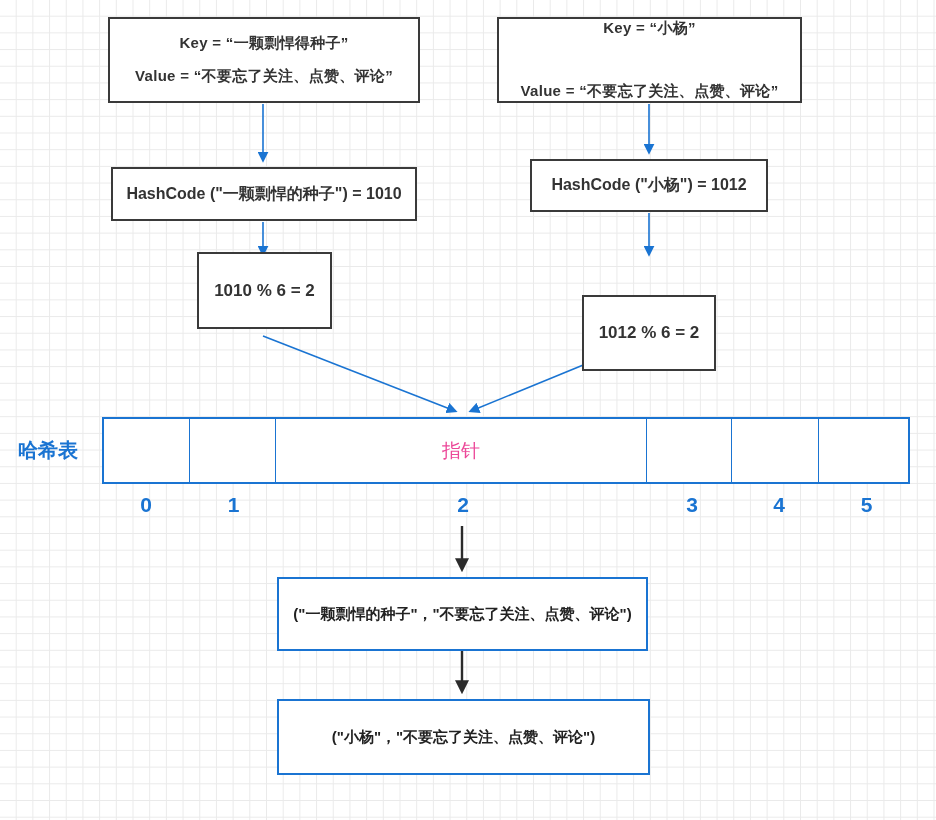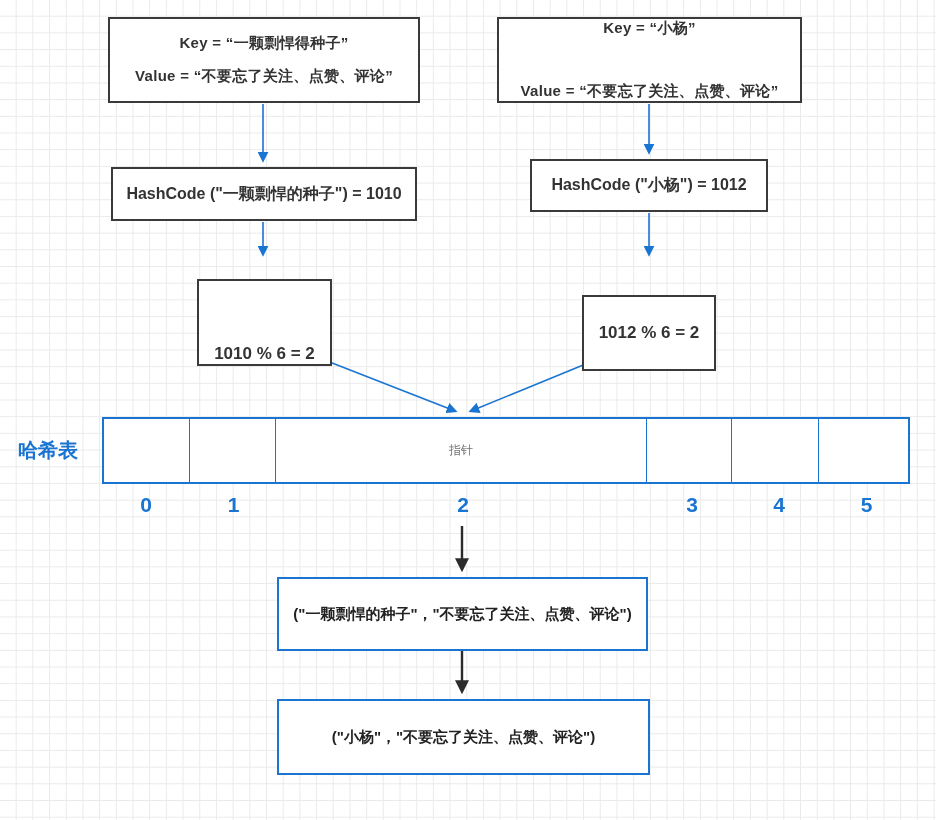--- a/index.html
+++ b/index.html
@@ -33,21 +33,21 @@
   .blue-box { border: 2px solid #1a74d2; }
 
   .kv-left  { left: 108px; top: 17px;  width: 312px; height: 86px; justify-content: space-evenly; }
   .kv-right { left: 497px; top: 17px;  width: 305px; height: 86px; justify-content: space-between; }
   .kv-line  { font-weight: bold; font-size: 15px; letter-spacing: 0.3px; white-space: nowrap; }
 
   .hc-left  { left: 111px; top: 167px; width: 306px; height: 54px; }
   .hc-right { left: 530px; top: 159px; width: 238px; height: 53px; }
   .hc-text  { font-weight: bold; font-size: 16px; white-space: nowrap; }
 
-  .mod-left  { left: 197px; top: 279px; width: 135px; height: 87px; justify-content: flex-end; }
+  .mod-left  { left: 197px; top: 252px; width: 135px; height: 77px; }
   .mod-right { left: 582px; top: 261px; width: 134px; height: 76px; margin-top: 34px; }
   .mod-text  { font-weight: bold; font-size: 17px; white-space: nowrap; }
 
   .hash-label {
     position: absolute; left: 18px; top: 437px;
     font-size: 20px; font-weight: bold; color: #1a74d2;
   }
 
   .hash-table {
     position: absolute; left: 102px; top: 417px;
@@ -58,21 +58,21 @@
     display: flex;
   }
   .hash-cell {
     box-sizing: border-box;
     border-right: 1.5px solid #1a74d2;
     display: flex; align-items: center; justify-content: center;
   }
   .hash-cell:last-child { border-right: none; }
   .hc0 { width: 86px; }  .hc1 { width: 86px; }  .hc2 { width: 371px; }
   .hc3 { width: 85px; }  .hc4 { width: 87px; }  .hc5 { flex: 1; }
-  .pointer-text { color: #737373; font-size: 12px; }
+  .pointer-text { color: #ec4899; font-size: 19px; }
 
   .index-row {
     position: absolute; left: 102px; top: 491px;
     width: 808px; height: 28px; display: flex;
   }
   .index-cell {
     display: flex; align-items: center; justify-content: center;
     color: #1a74d2; font-size: 21px; font-weight: bold;
   }
   .ic0 { width: 88px; } .ic1 { width: 87px; } .ic2 { width: 372px; }

